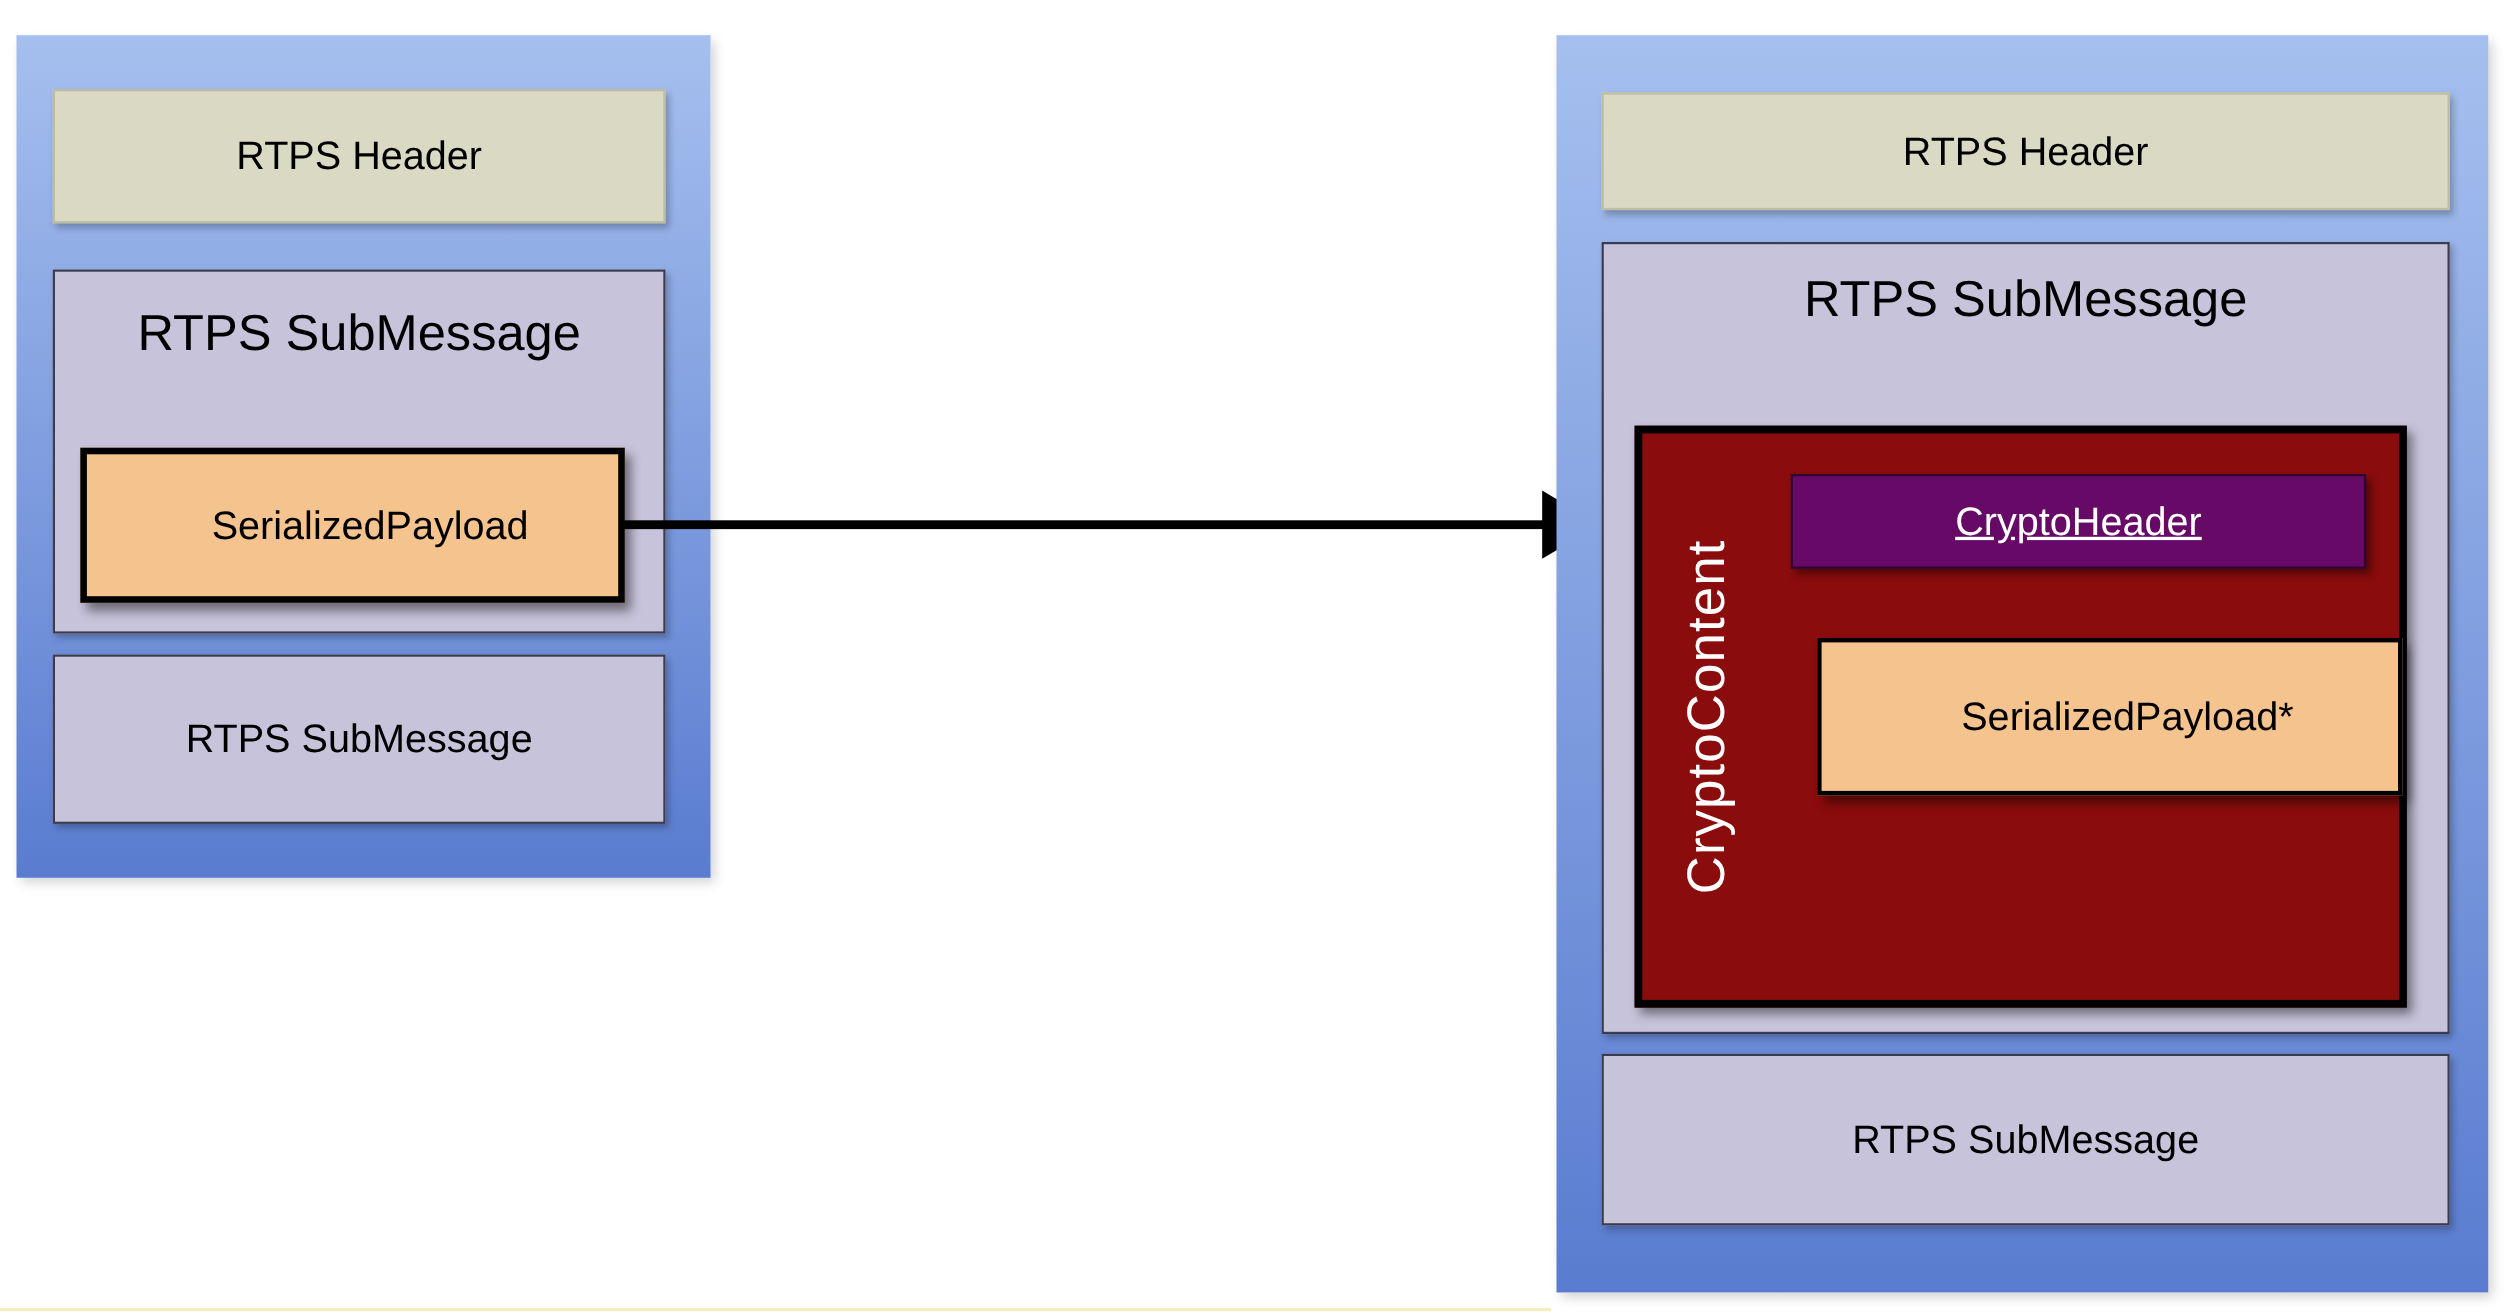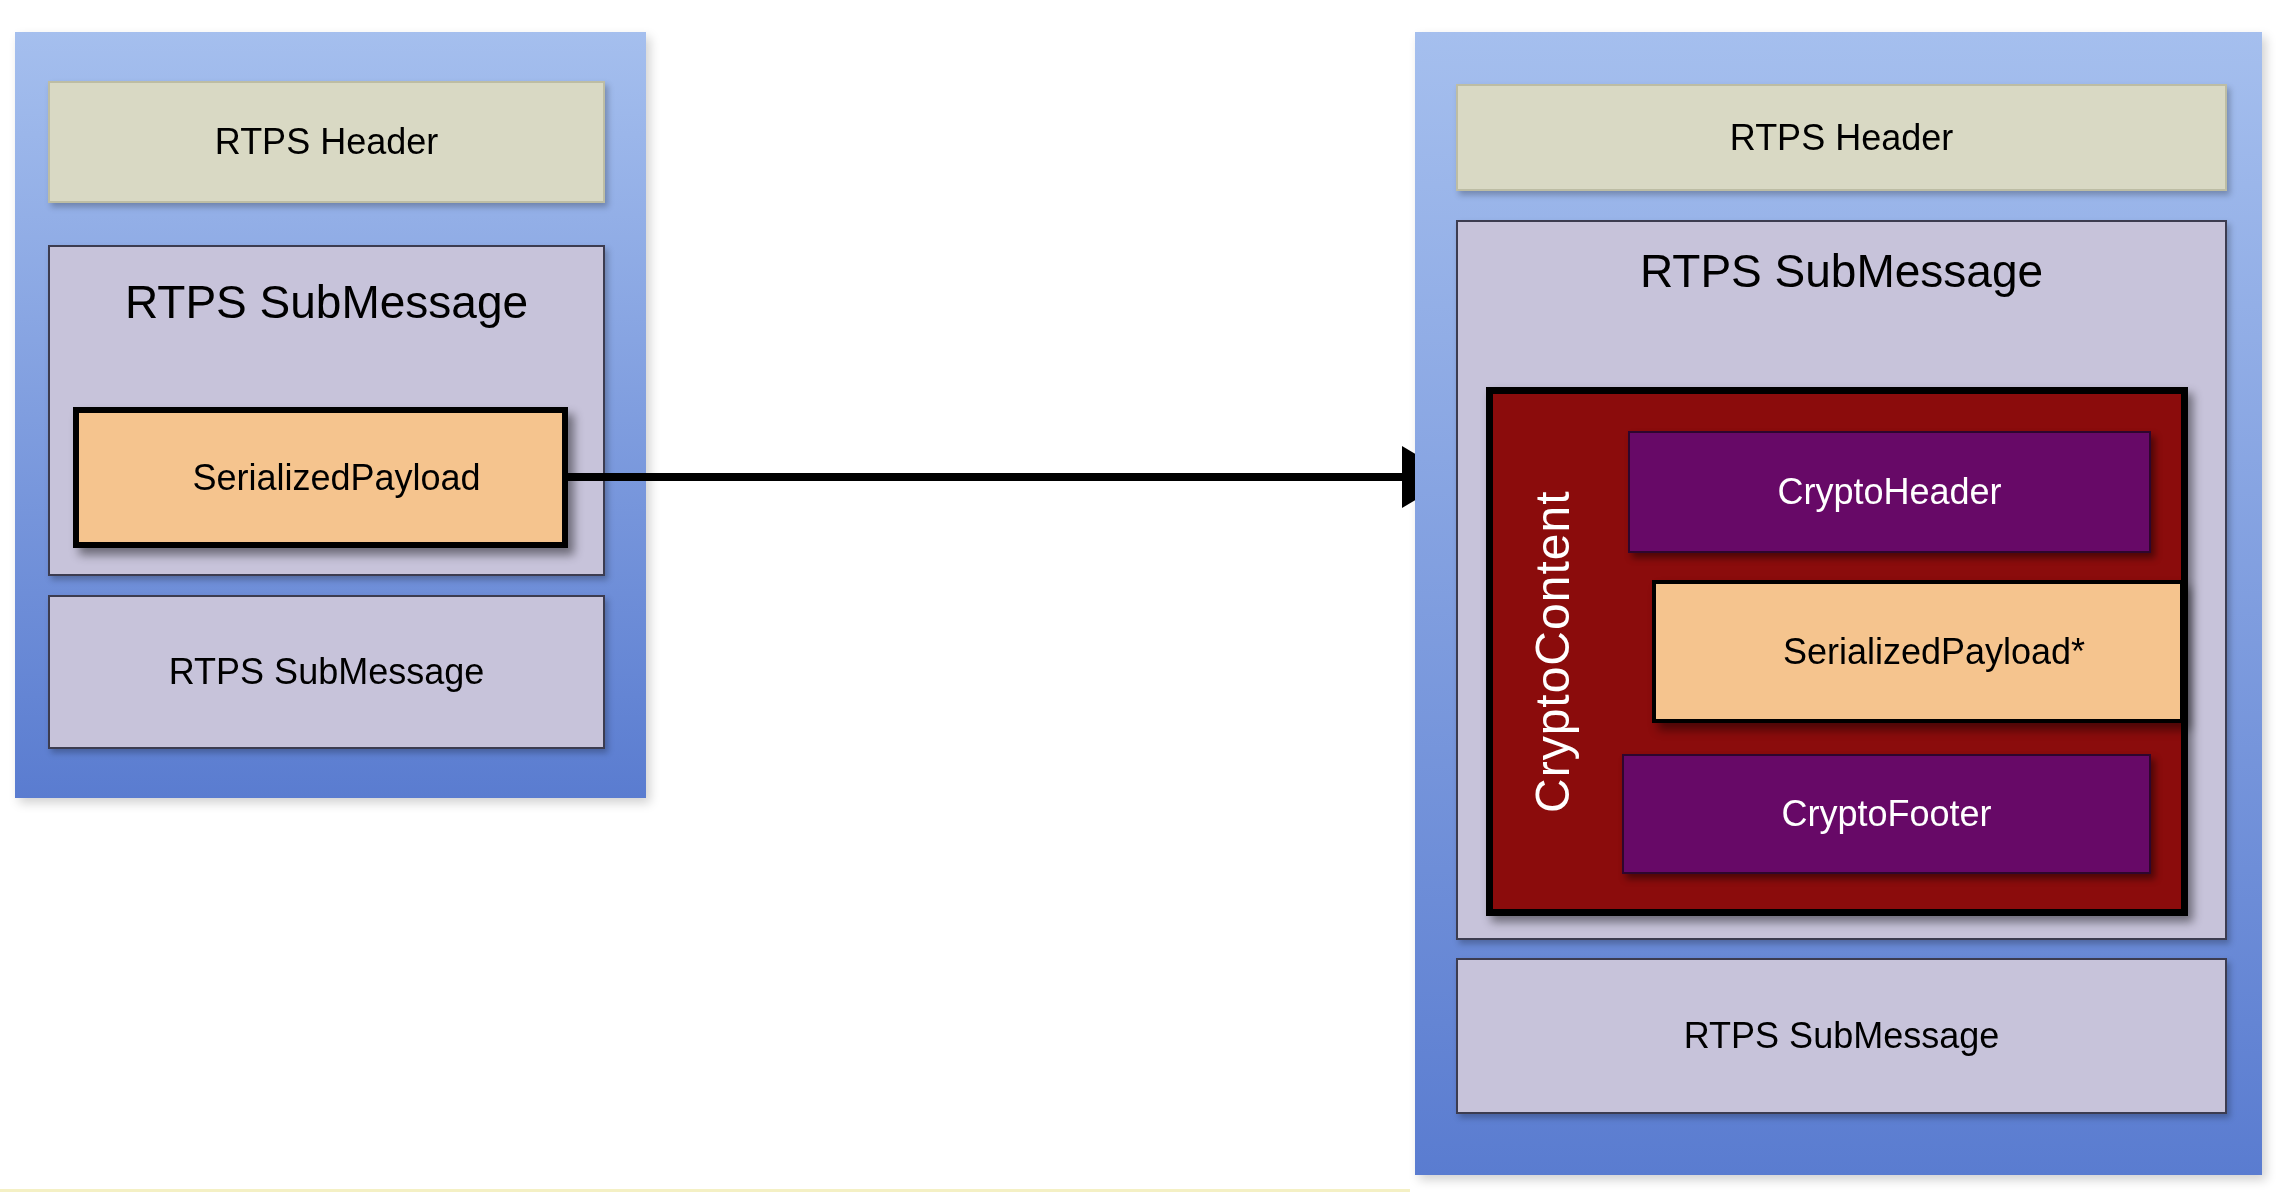--- a/index.html
+++ b/index.html
@@ -97,21 +97,21 @@
     box-shadow:5px 6px 9px rgba(0,0,0,0.45);
   }
   .crypto-vertical {
     position:absolute; left:4px; top:0; width:110px; height:100%;
     display:flex; align-items:center; justify-content:center;
     writing-mode:vertical-rl;
     transform:rotate(180deg);
     color:#fff; font-size:48px; letter-spacing:1px;
     white-space:nowrap;
   }
-  .crypto-header  { left:135px; top:37px;  width:523px; height:122px; }
+  .crypto-header  { left:135px; top:37px;  width:523px; height:86px;text-decoration:underline; }
   .crypto-payload { left:131px; top:186px; width:532px; height:143px; border-width:4px;margin-left:28px; }
   .crypto-footer  { left:129px; top:360px; width:529px; height:120px; }
 
   .bottom-line {
     position:absolute; left:0; top:1189px; width:1410px; height:3px;
     background:#f4f0c4;
   }
 </style>
 </head>
 <body>
@@ -150,23 +150,20 @@
         <div class="crypto-vertical">CryptoContent</div>
 
         <div class="box purple crypto-header">
           <span>CryptoHeader</span>
         </div>
 
         <div class="box orange crypto-payload">
           <span>SerializedPayload*</span>
         </div>
 
-        <div class="box purple crypto-footer">
-          <span>CryptoFooter</span>
-        </div>
       </div>
     </div>
 
     <div class="box lav right-sub2">
       <span>RTPS SubMessage</span>
     </div>
   </div>
 
   <div class="bottom-line"></div>
 </div>

